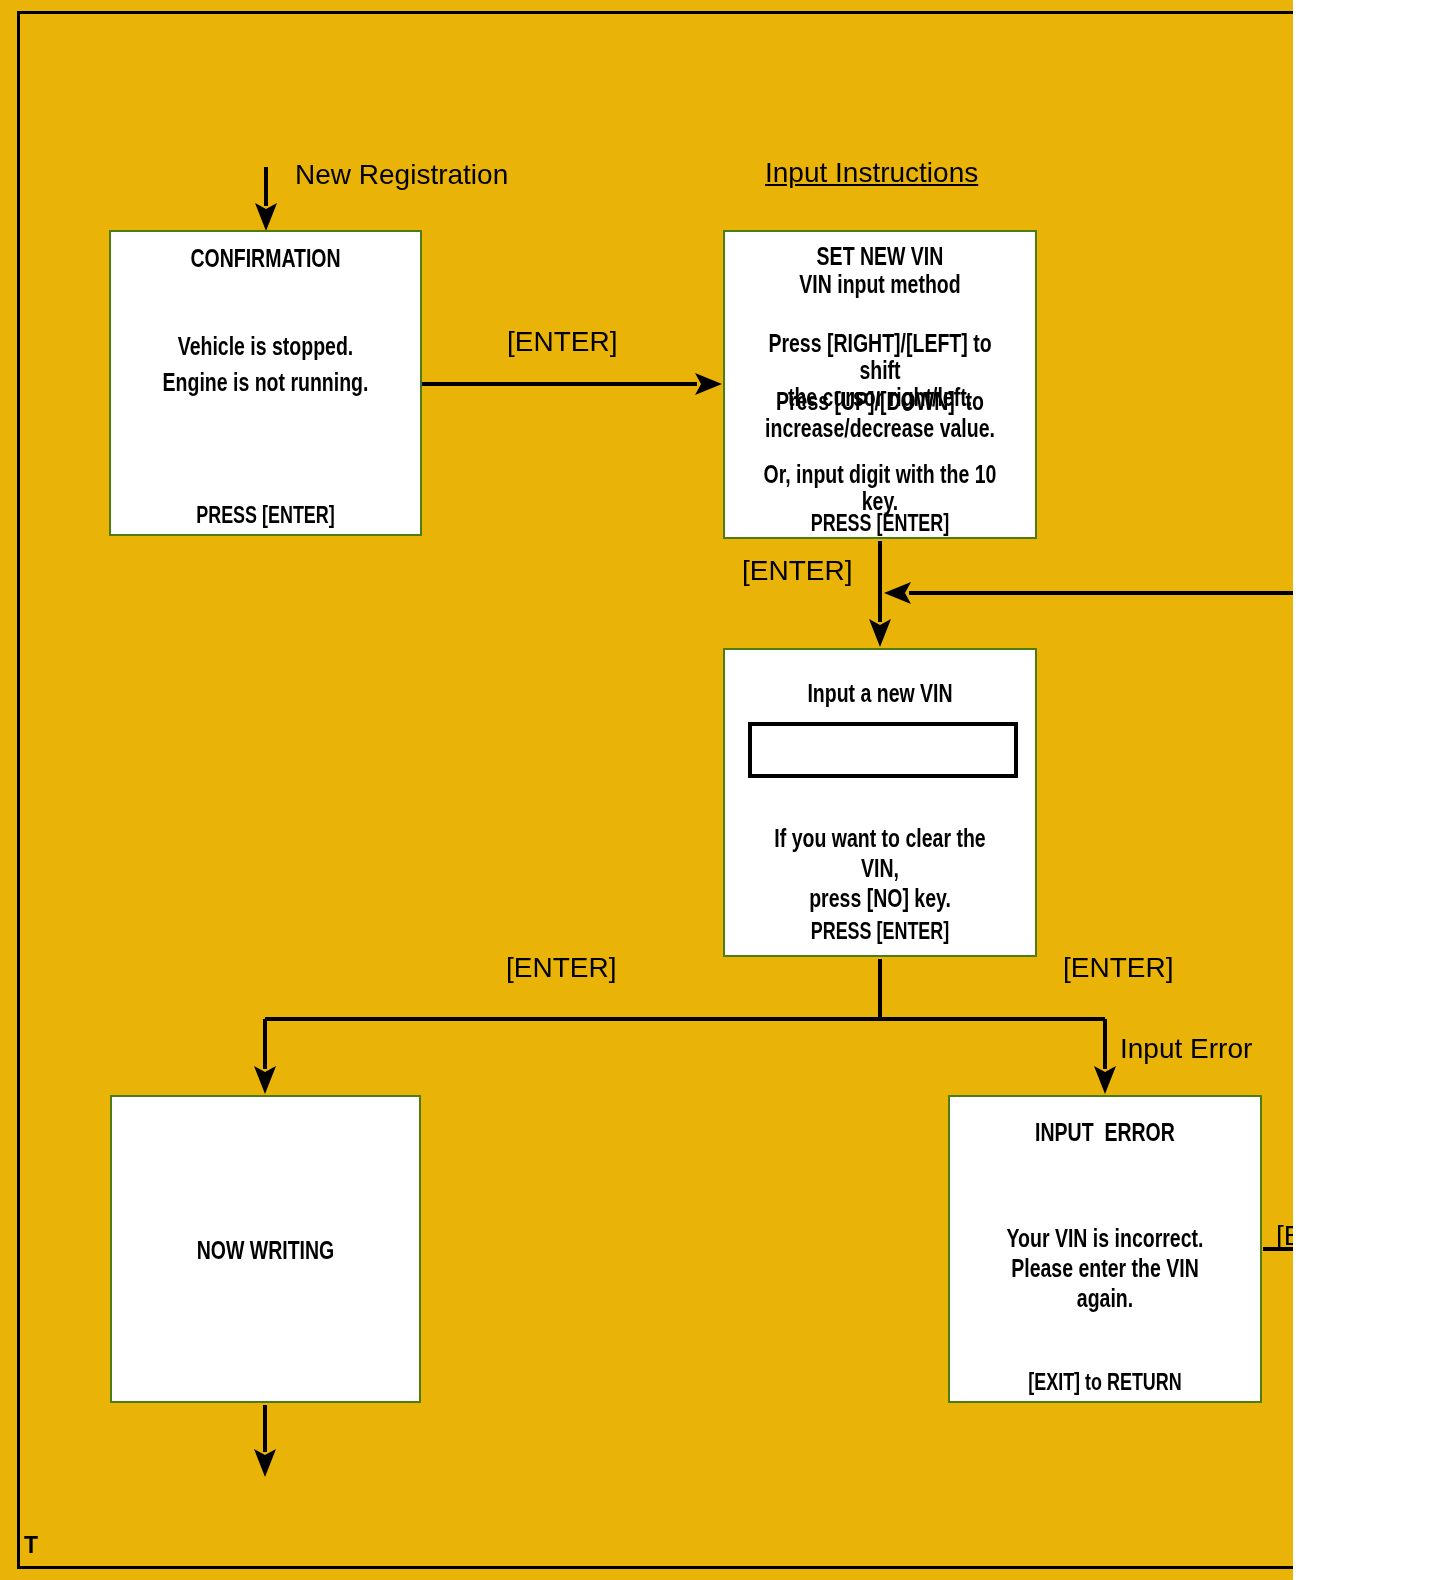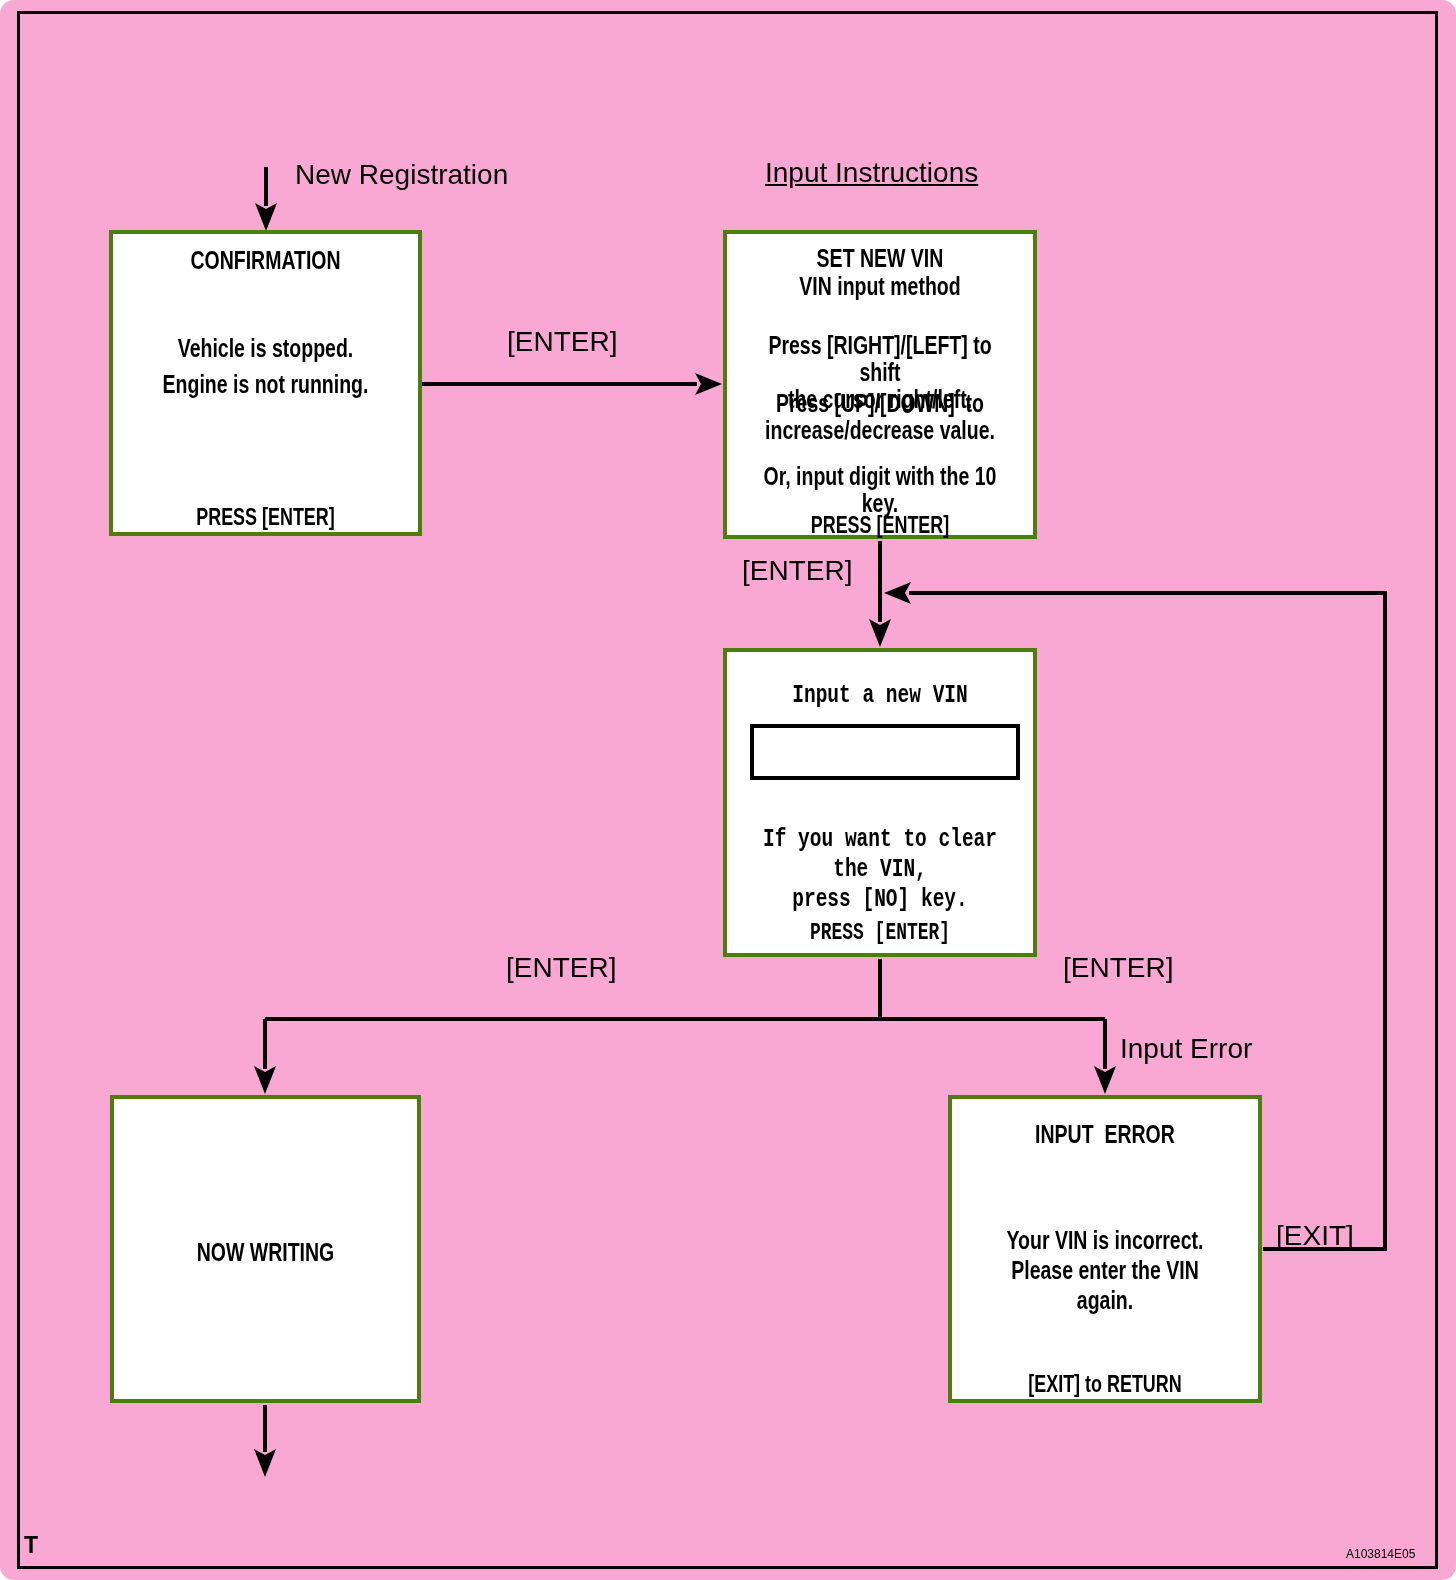--- a/index.html
+++ b/index.html
@@ -2,48 +2,47 @@
 <html><head>
 <meta charset="utf-8">
 <style>
   html, body {
     margin: 0;
     padding: 0;
     background: #ffffff;
   }
   #stage {
     position: relative;
-    width: 1456px;
+    width: 1293px;
     height: 1580px;
-    background: #f9a8d4;
+    background: #eab308;
     font-family: "Liberation Sans", "DejaVu Sans", sans-serif;
     color: #000000;
     overflow: hidden;
-    border-radius: 14px;
   }
   #frame {
     position: absolute;
     left: 17px;
     top: 11px;
     width: 1421px;
     height: 1558px;
     border: 3px solid #000000;
     box-sizing: border-box;
   }
   #wires {
     position: absolute;
     left: 0;
     top: 0;
     width: 1456px;
     height: 1580px;
   }
   .fbox {
     position: absolute;
     box-sizing: border-box;
-    border: 4px solid #4d7c0f;
+    border: 2px solid #4d7c0f;
     background: #ffffff;
   }
   .btxt {
     position: absolute;
     left: 0;
     right: 0;
     text-align: center;
     font-weight: bold;
     font-size: 25px;
     line-height: 27px;
@@ -128,21 +127,21 @@
     <div class="btxt set-title">SET NEW VIN
 VIN input method</div>
     <div class="btxt set-para1">Press [RIGHT]/[LEFT] to shift
 the cursor right/left.</div>
     <div class="btxt set-para2">Press [UP]/[DOWN]  to
 increase/decrease value.</div>
     <div class="btxt set-para3">Or, input digit with the 10 key.</div>
     <div class="btxt foot set-foot">PRESS [ENTER]</div>
   </div>
 
-  <div class="fbox" style="left:723px; top:648px; width:314px; height:309px;font-family:Liberation Mono, monospace;">
+  <div class="fbox" style="left:723px; top:648px; width:314px; height:309px;">
     <div class="btxt inp-title">Input a new VIN</div>
     <div class="vin-field" style="left:23px; top:72px; width:270px; height:56px;"></div>
     <div class="btxt inp-body">If you want to clear the VIN,
 press [NO] key.</div>
     <div class="btxt foot inp-foot">PRESS [ENTER]</div>
   </div>
 
   <div class="fbox" style="left:110px; top:1095px; width:311px; height:308px;padding-left:24px;">
     <div class="btxt wrt-title">NOW WRITING</div>
   </div>

